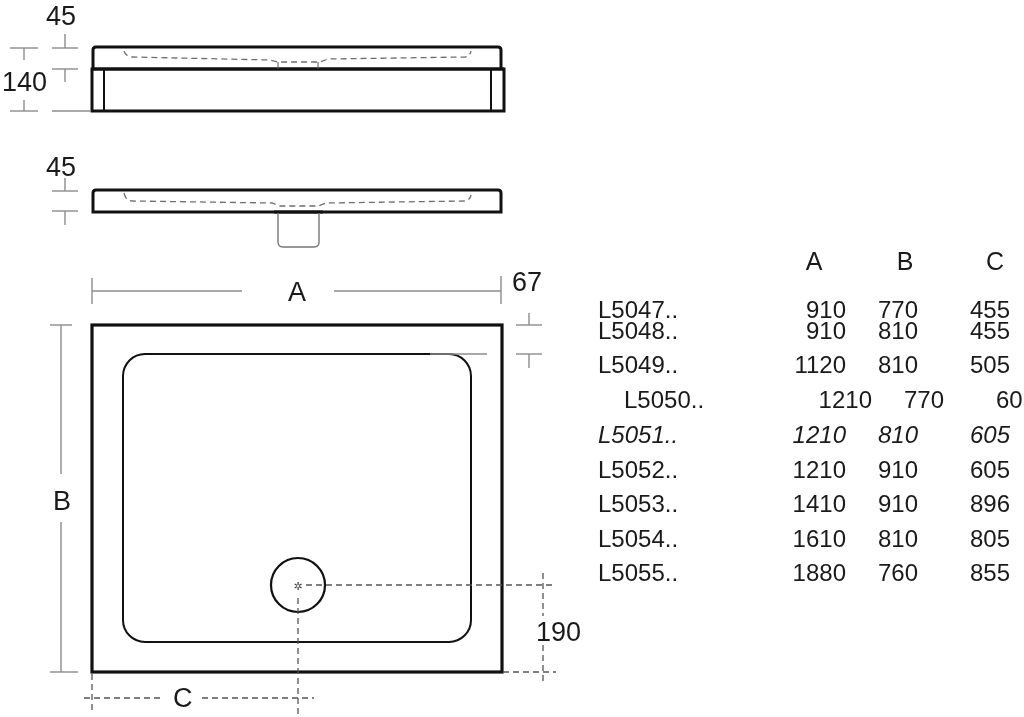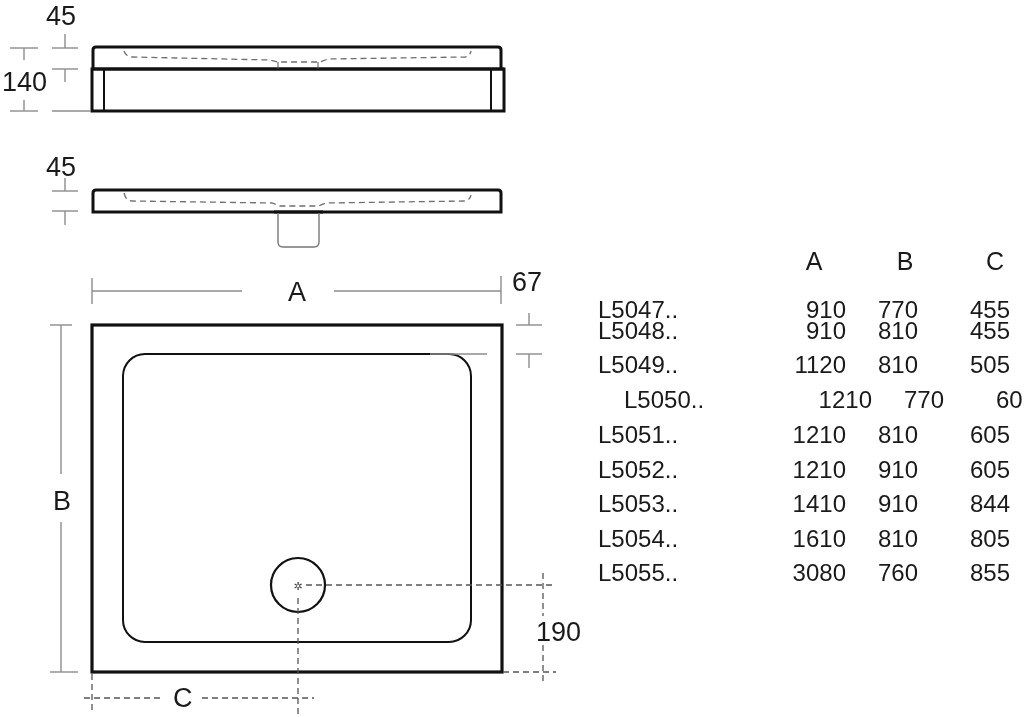--- a/index.html
+++ b/index.html
@@ -135,43 +135,43 @@
     <span class="c-a">1120</span>
     <span class="c-b">810</span>
     <span class="c-c">505</span>
   </div>
   <div class="trow" style="top:139px;margin-left:26px;">
     <span class="c-code">L5050..</span>
     <span class="c-a">1210</span>
     <span class="c-b">770</span>
     <span class="c-c">605</span>
   </div>
-  <div class="trow" style="top:174px;">
+  <div class="trow" style="top:174px;font-style:italic;">
     <span class="c-code">L5051..</span>
     <span class="c-a">1210</span>
     <span class="c-b">810</span>
     <span class="c-c">605</span>
   </div>
   <div class="trow" style="top:209px;">
     <span class="c-code">L5052..</span>
     <span class="c-a">1210</span>
     <span class="c-b">910</span>
     <span class="c-c">605</span>
   </div>
   <div class="trow" style="top:243px;">
     <span class="c-code">L5053..</span>
     <span class="c-a">1410</span>
     <span class="c-b">910</span>
-    <span class="c-c">844</span>
+    <span class="c-c">896</span>
   </div>
   <div class="trow" style="top:278px;">
     <span class="c-code">L5054..</span>
     <span class="c-a">1610</span>
     <span class="c-b">810</span>
     <span class="c-c">805</span>
   </div>
   <div class="trow" style="top:312px;">
     <span class="c-code">L5055..</span>
-    <span class="c-a">3080</span>
+    <span class="c-a">1880</span>
     <span class="c-b">760</span>
     <span class="c-c">855</span>
   </div>
 </div>
 
 </body></html>

